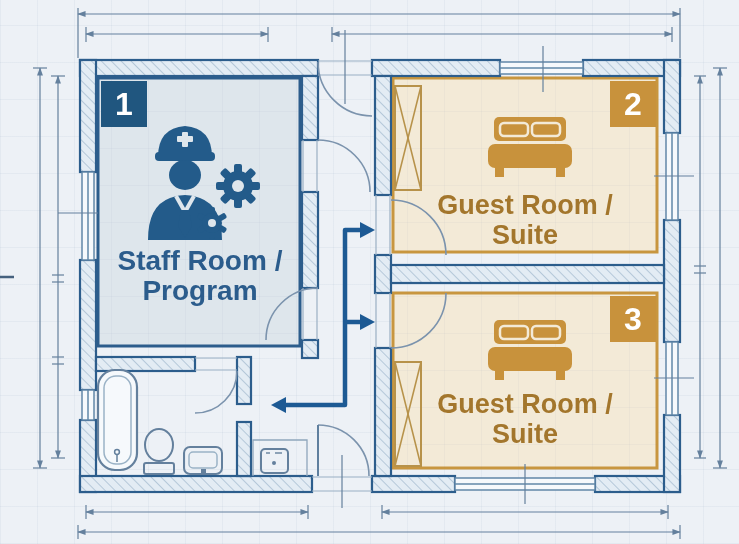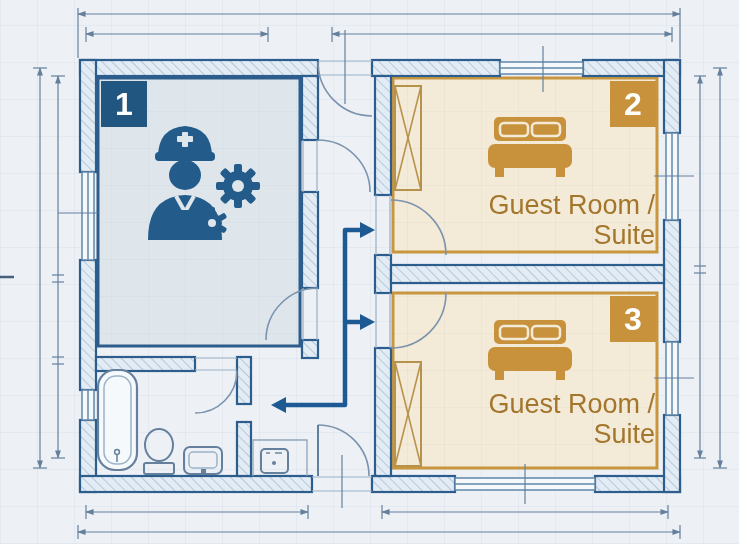--- a/index.html
+++ b/index.html
@@ -10,21 +10,21 @@
     background-image:
       repeating-linear-gradient(0deg, rgba(100,130,165,0.07) 0 1px, transparent 1px 37px),
       repeating-linear-gradient(90deg, rgba(100,130,165,0.07) 0 1px, transparent 1px 37px);
   }
   svg{position:absolute;left:0;top:0;}
   .overlay{position:absolute;pointer-events:none;}
   .badge-num{
     position:absolute;width:46px;height:46px;display:flex;align-items:center;justify-content:center;
     color:#ffffff;font-size:32px;font-weight:700;
   }
-  .room-label{position:absolute;text-align:right;font-weight:400;}
+  .room-label{position:absolute;text-align:center;font-weight:700;}
   .room-label div{line-height:30px;}
   .staff-label{left:90px;top:246px;width:220px;font-size:28px;color:#2b5c8c;}
   .guest2-label{left:395px;top:190px;width:260px;font-size:27px;color:#a3762c;}
   .guest3-label{left:395px;top:389px;width:260px;font-size:27px;color:#a3762c;}
   .b1{left:101px;top:81px;background:#20567f;}
   .b2{left:610px;top:81px;background:#c8923c;}
   .b3{left:610px;top:296px;background:#c8923c;}
 </style>
 </head>
 <body>
@@ -279,20 +279,24 @@
     <line x1="78" y1="525" x2="78" y2="539"></line>
         <line x1="680" y1="525" x2="680" y2="539"></line>
     <line x1="0" y1="277" x2="14" y2="277" stroke-width="2.5" stroke="#45617e"></line>
   </g>
 </svg>
 
 <div class="overlay badge-num b1">1</div>
 <div class="overlay badge-num b2">2</div>
 <div class="overlay badge-num b3">3</div>
 
+<div class="overlay room-label staff-label">
+  <div>Staff Room /</div>
+  <div>Program</div>
+</div>
 <div class="overlay room-label guest2-label">
   <div>Guest Room /</div>
   <div>Suite</div>
 </div>
 <div class="overlay room-label guest3-label">
   <div>Guest Room /</div>
   <div>Suite</div>
 </div>
 
 </div>

